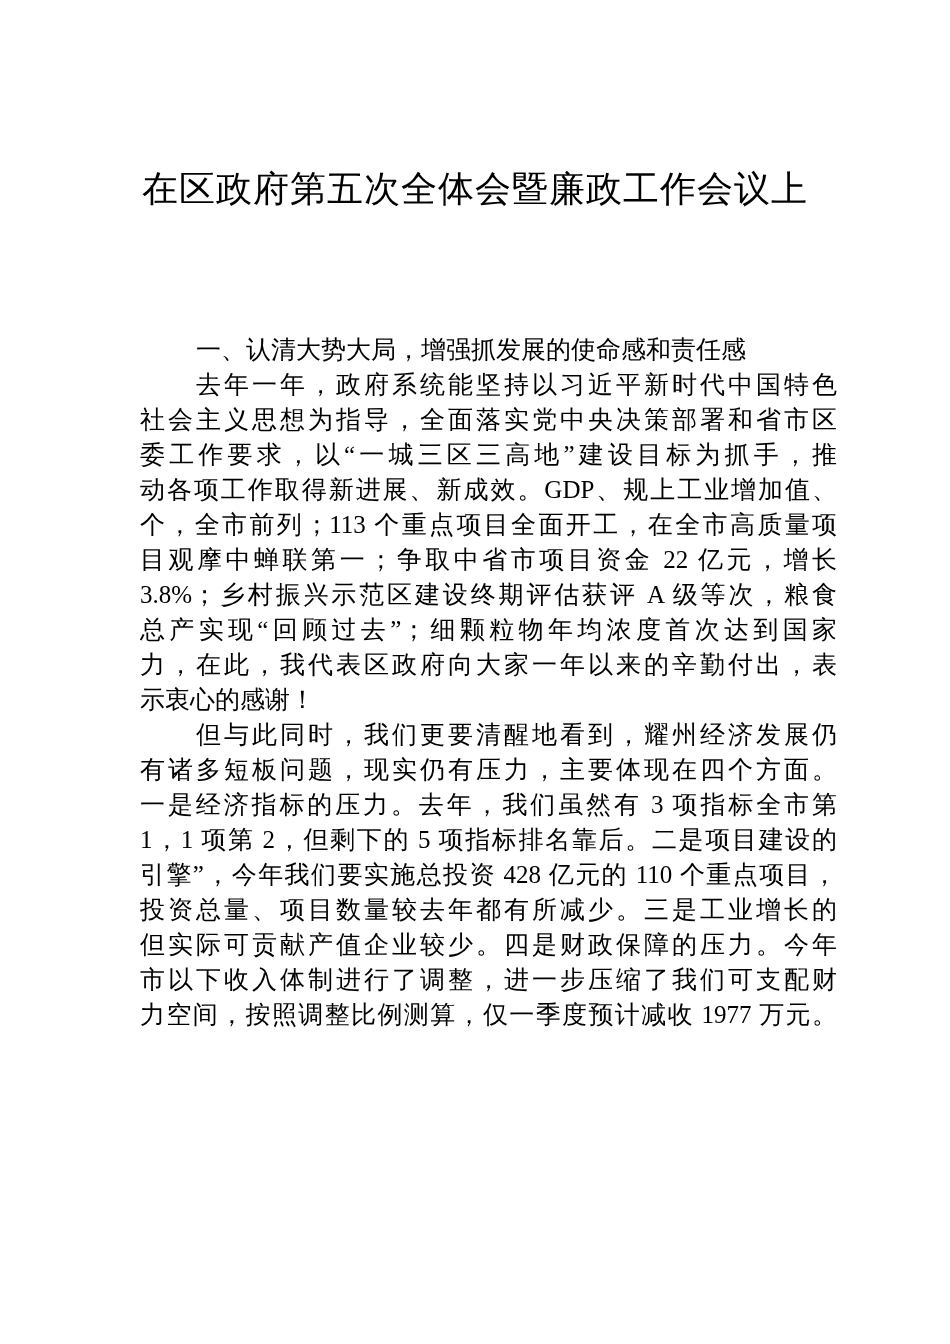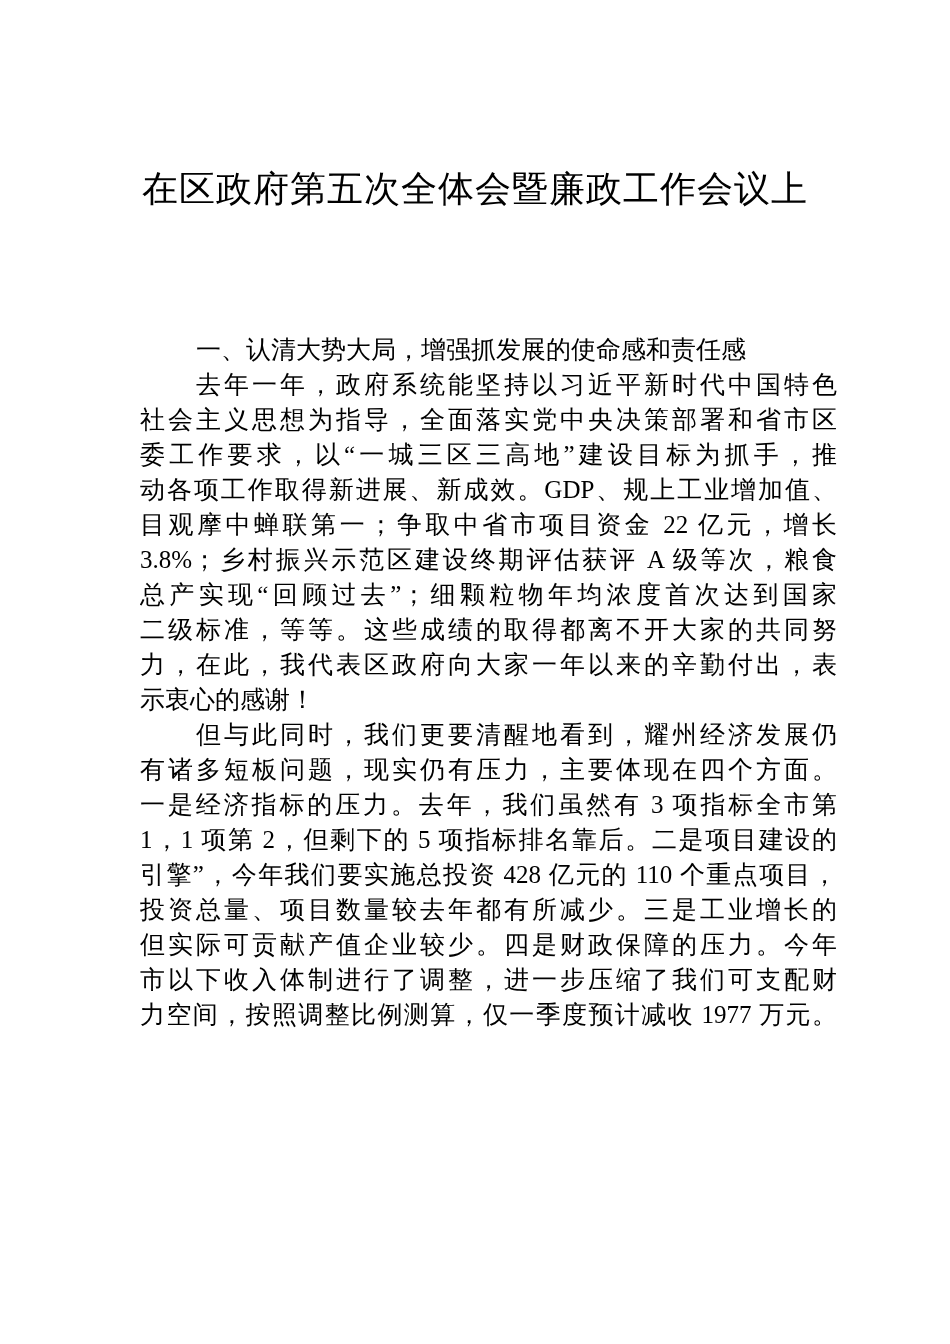--- a/index.html
+++ b/index.html
@@ -58,24 +58,24 @@
     <div>在区政府第五次全体会暨廉政工作会议上</div>
   </div>
 
   <div class="doc-body">
 
   <div class="line indent">一、认清大势大局，增强抓发展的使命感和责任感</div>
       <div class="line indent justify">去年一年，政府系统能坚持以习近平新时代中国特色</div>
       <div class="line justify">社会主义思想为指导，全面落实党中央决策部署和省市区</div>
       <div class="line justify">委工作要求，以“一城三区三高地”建设目标为抓手，推</div>
       <div class="line justify">动各项工作取得新进展、新成效。GDP、规上工业增加值、</div>
+      <div class="line justify">个，全市前列；113 个重点项目全面开工，在全市高质量项</div>
       <div class="line justify">目观摩中蝉联第一；争取中省市项目资金 22 亿元，增长</div>
       <div class="line justify">3.8%；乡村振兴示范区建设终期评估获评 A 级等次，粮食</div>
       <div class="line justify">总产实现“回顾过去”；细颗粒物年均浓度首次达到国家</div>
-      <div class="line justify">二级标准，等等。这些成绩的取得都离不开大家的共同努</div>
       <div class="line justify">力，在此，我代表区政府向大家一年以来的辛勤付出，表</div>
       <div class="line">示衷心的感谢！</div>
       <div class="line indent justify">但与此同时，我们更要清醒地看到，耀州经济发展仍</div>
       <div class="line justify">有诸多短板问题，现实仍有压力，主要体现在四个方面。</div>
       <div class="line justify">一是经济指标的压力。去年，我们虽然有 3 项指标全市第</div>
       <div class="line justify">1，1 项第 2，但剩下的 5 项指标排名靠后。二是项目建设的</div>
       <div class="line justify">引擎”，今年我们要实施总投资 428 亿元的 110 个重点项目，</div>
       <div class="line justify">投资总量、项目数量较去年都有所减少。三是工业增长的</div>
       <div class="line justify">但实际可贡献产值企业较少。四是财政保障的压力。今年</div>
       <div class="line justify">市以下收入体制进行了调整，进一步压缩了我们可支配财</div>

